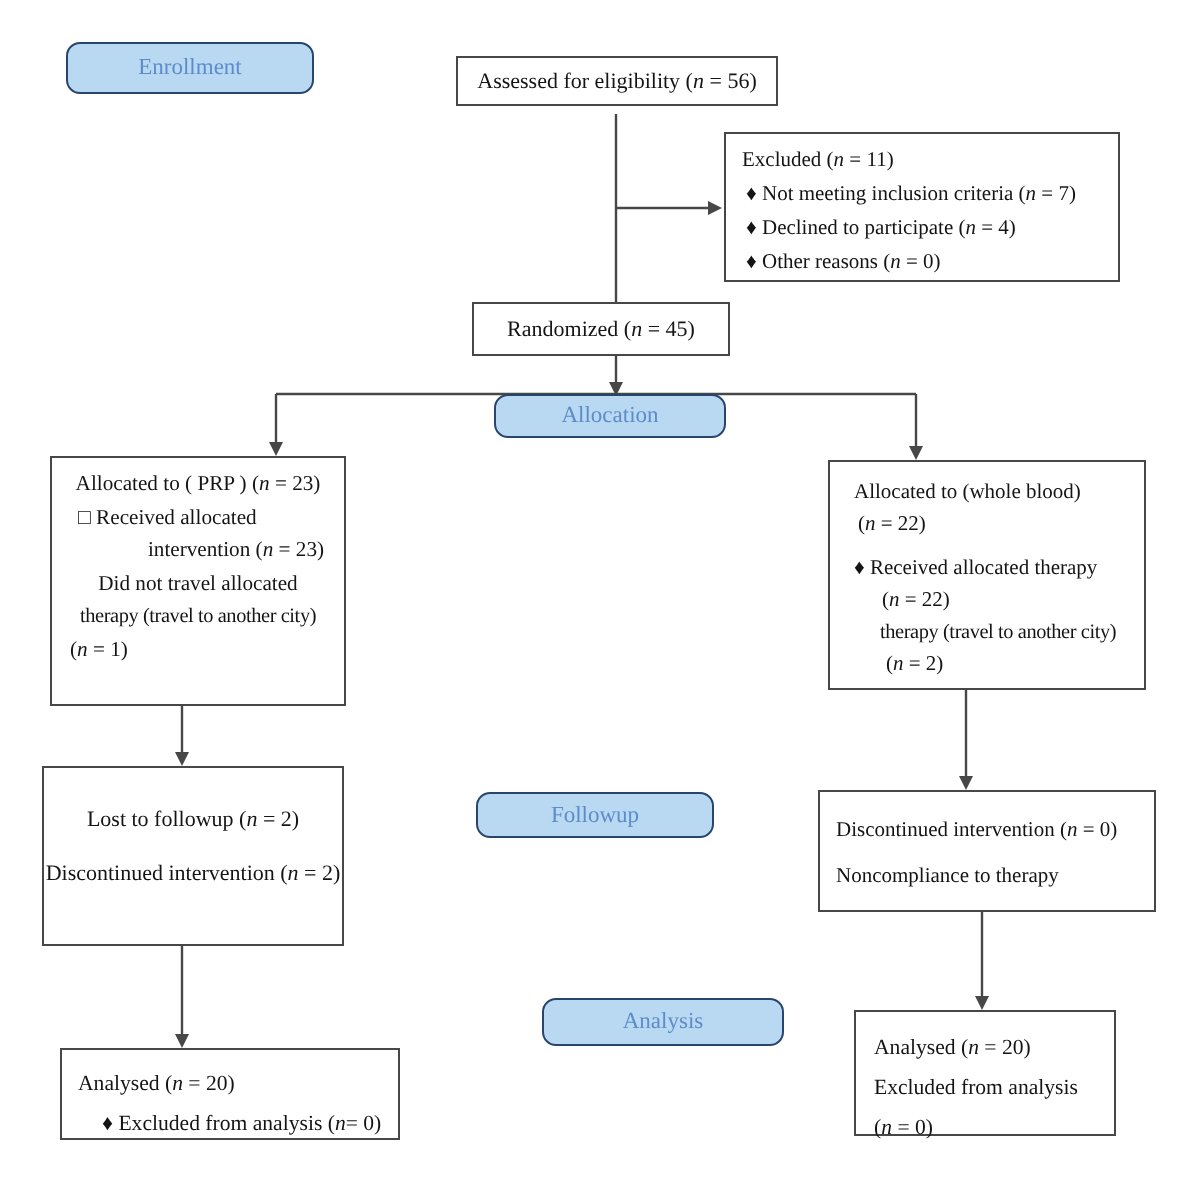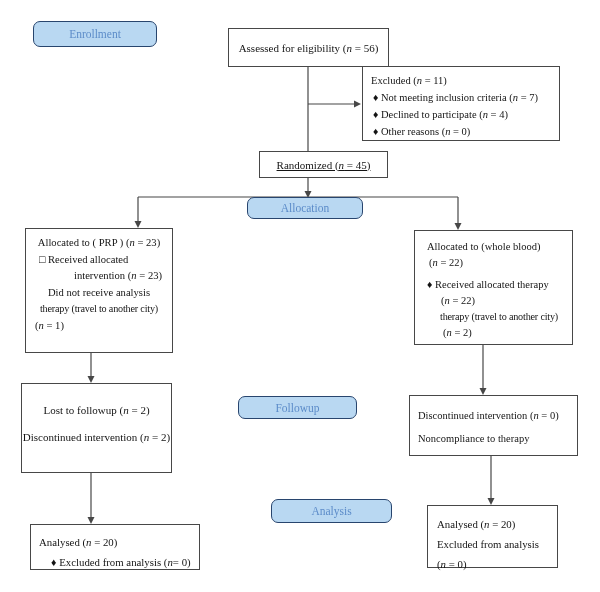--- a/index.html
+++ b/index.html
@@ -81,40 +81,40 @@
   <div class="band" style="left:33px;top:21px;width:124px;height:26px;">
     <span>Enrollment</span>
   </div>
   <div class="band" style="left:238px;top:396px;width:119px;height:23px;">
     <span>Followup</span>
   </div>
   <div class="band" style="left:235px;top:499px;width:121px;height:24px;margin-left:36px;">
     <span>Analysis</span>
   </div>
 
-  <div class="box flexc" style="left:228px;top:28px;width:161px;height:39px;">
+  <div class="box flexc" style="left:228px;top:28px;width:161px;height:25px;">
     <div class="ln">Assessed for eligibility (<i>n</i> = 56)</div>
   </div>
 
   <div class="box b-excluded" style="left:362px;top:66px;width:198px;height:75px;">
     <div class="ln">Excluded (<i>n</i> = 11)</div>
     <div class="ln pl2">♦ Not meeting inclusion criteria (<i>n</i> = 7)</div>
     <div class="ln pl2">♦ Declined to participate (<i>n</i> = 4)</div>
     <div class="ln pl2">♦ Other reasons (<i>n</i> = 0)</div>
   </div>
 
-  <div class="box flexc" style="left:259px;top:151px;width:129px;height:27px;text-decoration:underline;">
+  <div class="box flexc" style="left:236px;top:151px;width:129px;height:27px;">
     <div class="ln">Randomized (<i>n</i> = 45)</div>
   </div>
 
   <div class="box b-allocprp" style="left:25px;top:228px;width:148px;height:125px;">
     <div class="ln c">Allocated to ( PRP ) (<i>n</i> = 23)</div>
     <div class="ln pl10">□ Received allocated</div>
     <div class="ln pl38">intervention (<i>n</i> = 23)</div>
-    <div class="ln c">Did not receive analysis</div>
+    <div class="ln c">Did not travel allocated</div>
     <div class="ln c tight">therapy (travel to another city)</div>
     <div class="ln pl6">(<i>n</i> = 1)</div>
   </div>
 
   <div class="box b-allocwb" style="left:414px;top:230px;width:159px;height:115px;">
     <div class="ln">Allocated to (whole blood)</div>
     <div class="ln pl2">(<i>n</i> = 22)</div>
     <div class="ln mt6">♦ Received allocated therapy</div>
     <div class="ln pl14">(<i>n</i> = 22)</div>
     <div class="ln pl13 tight">therapy (travel to another city)</div>

